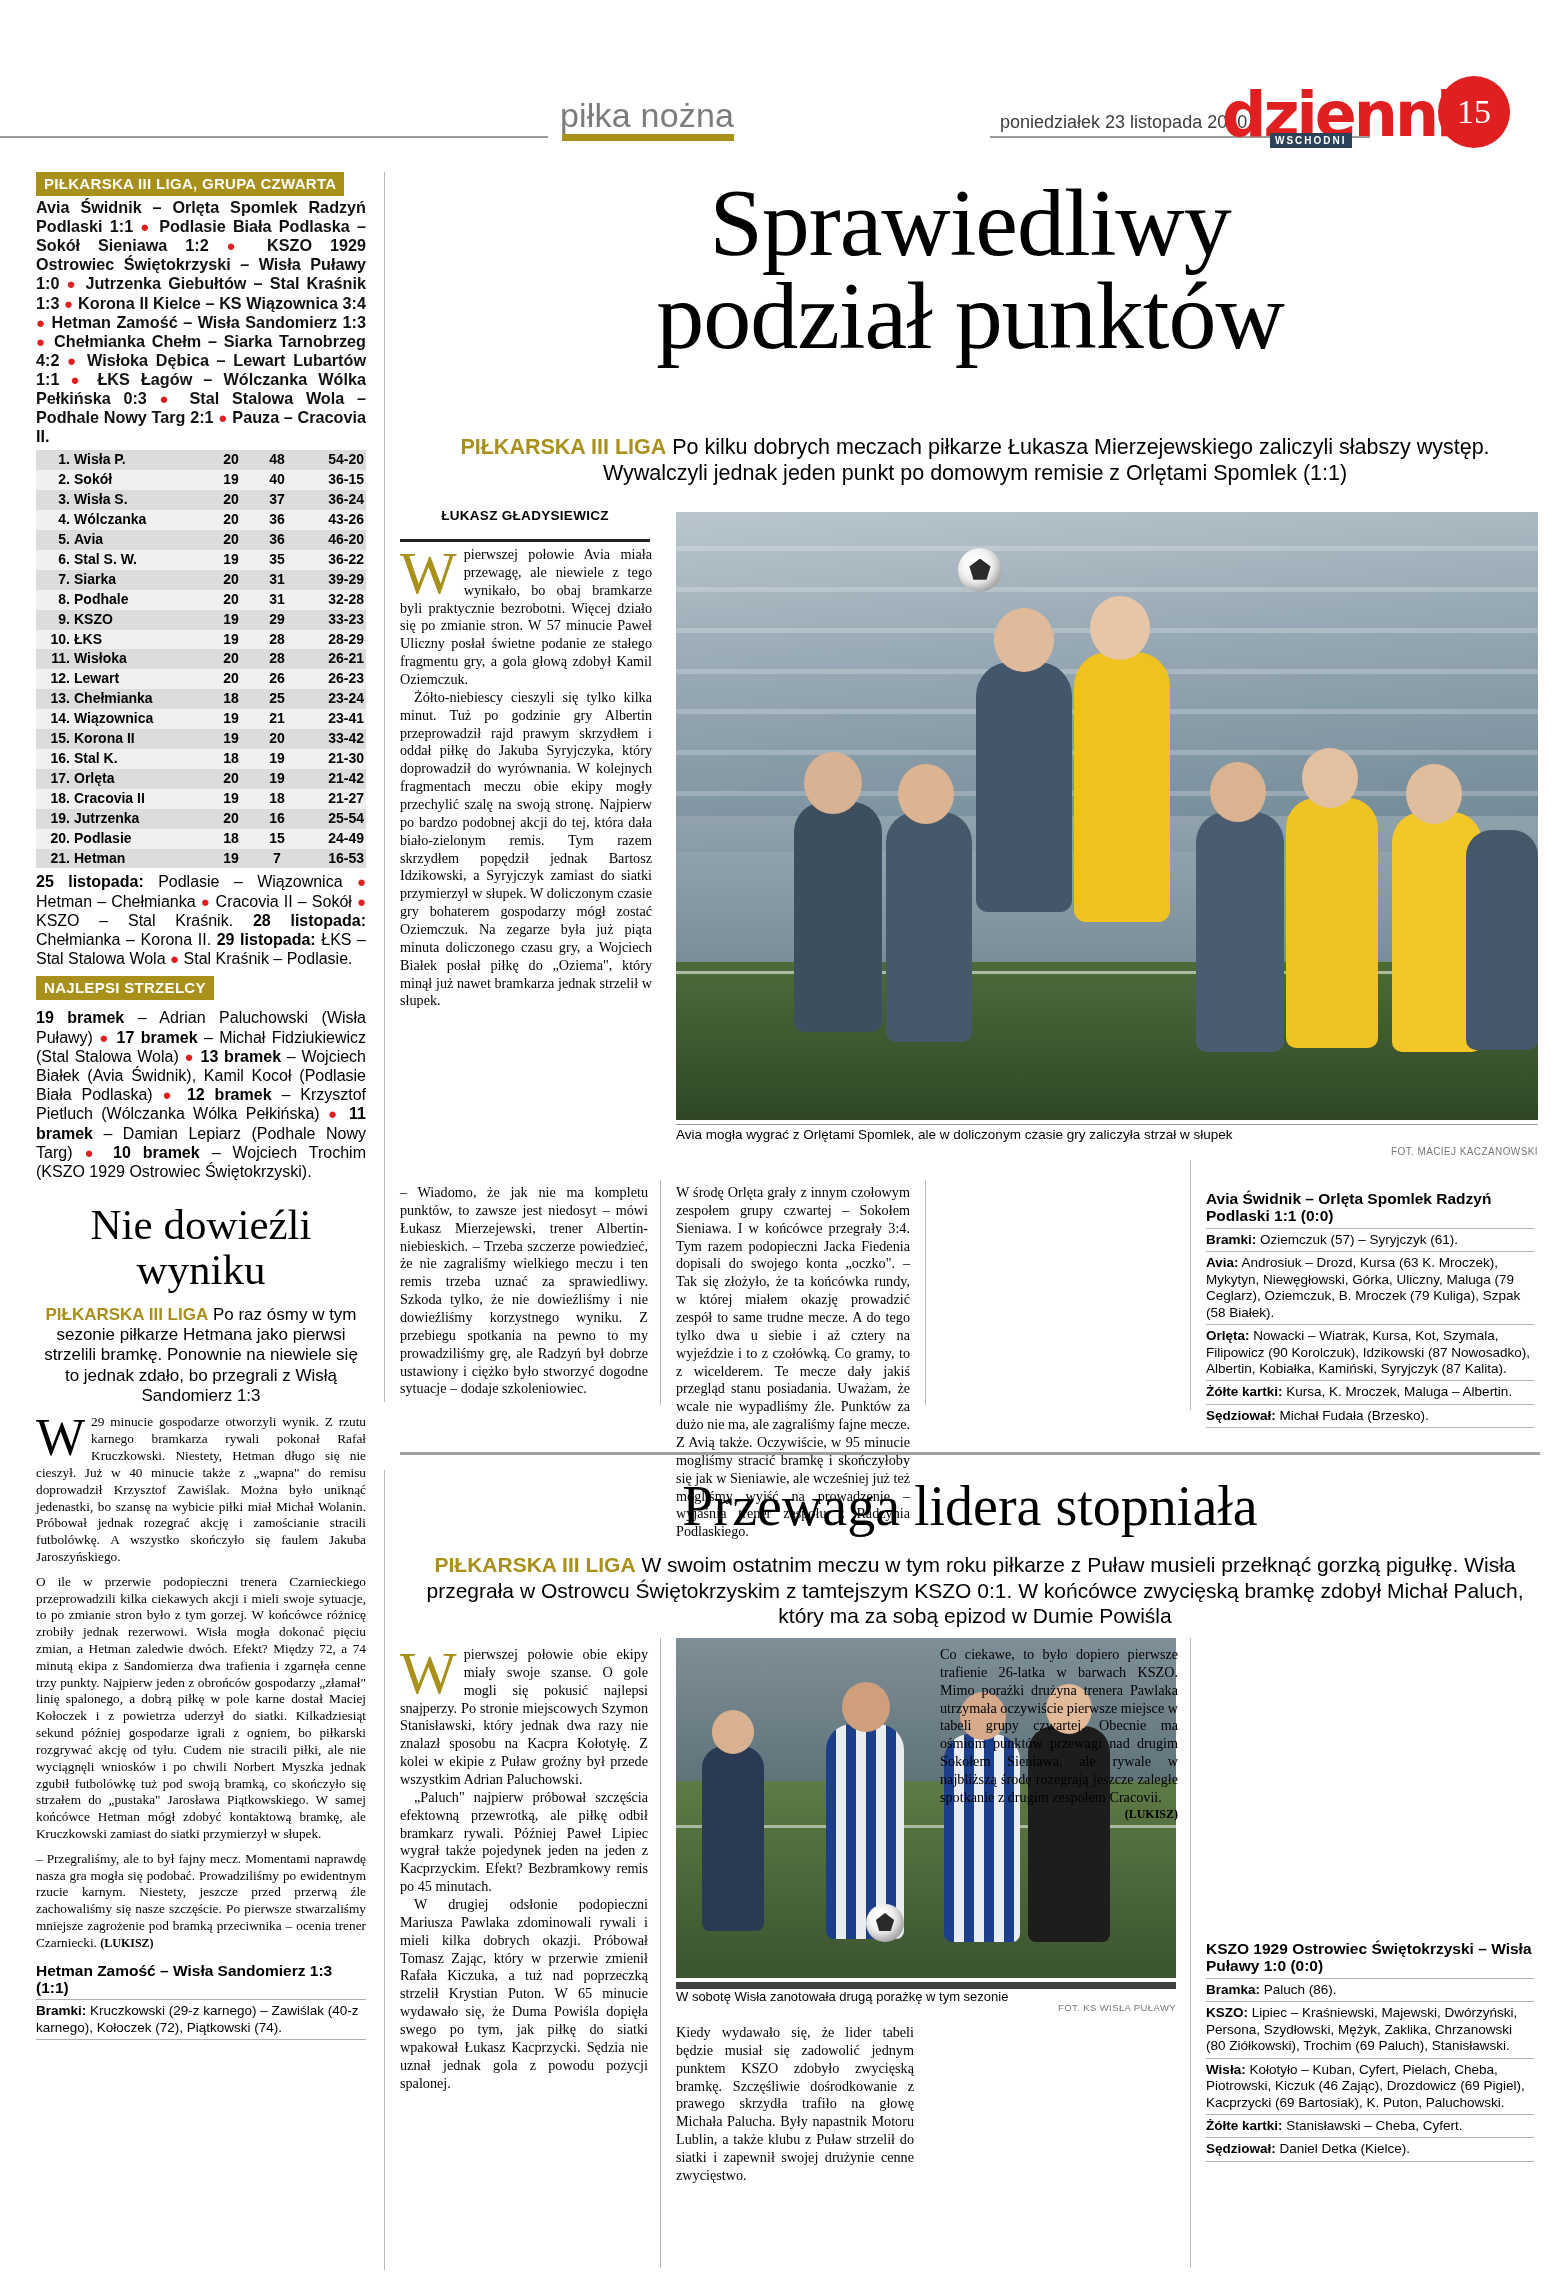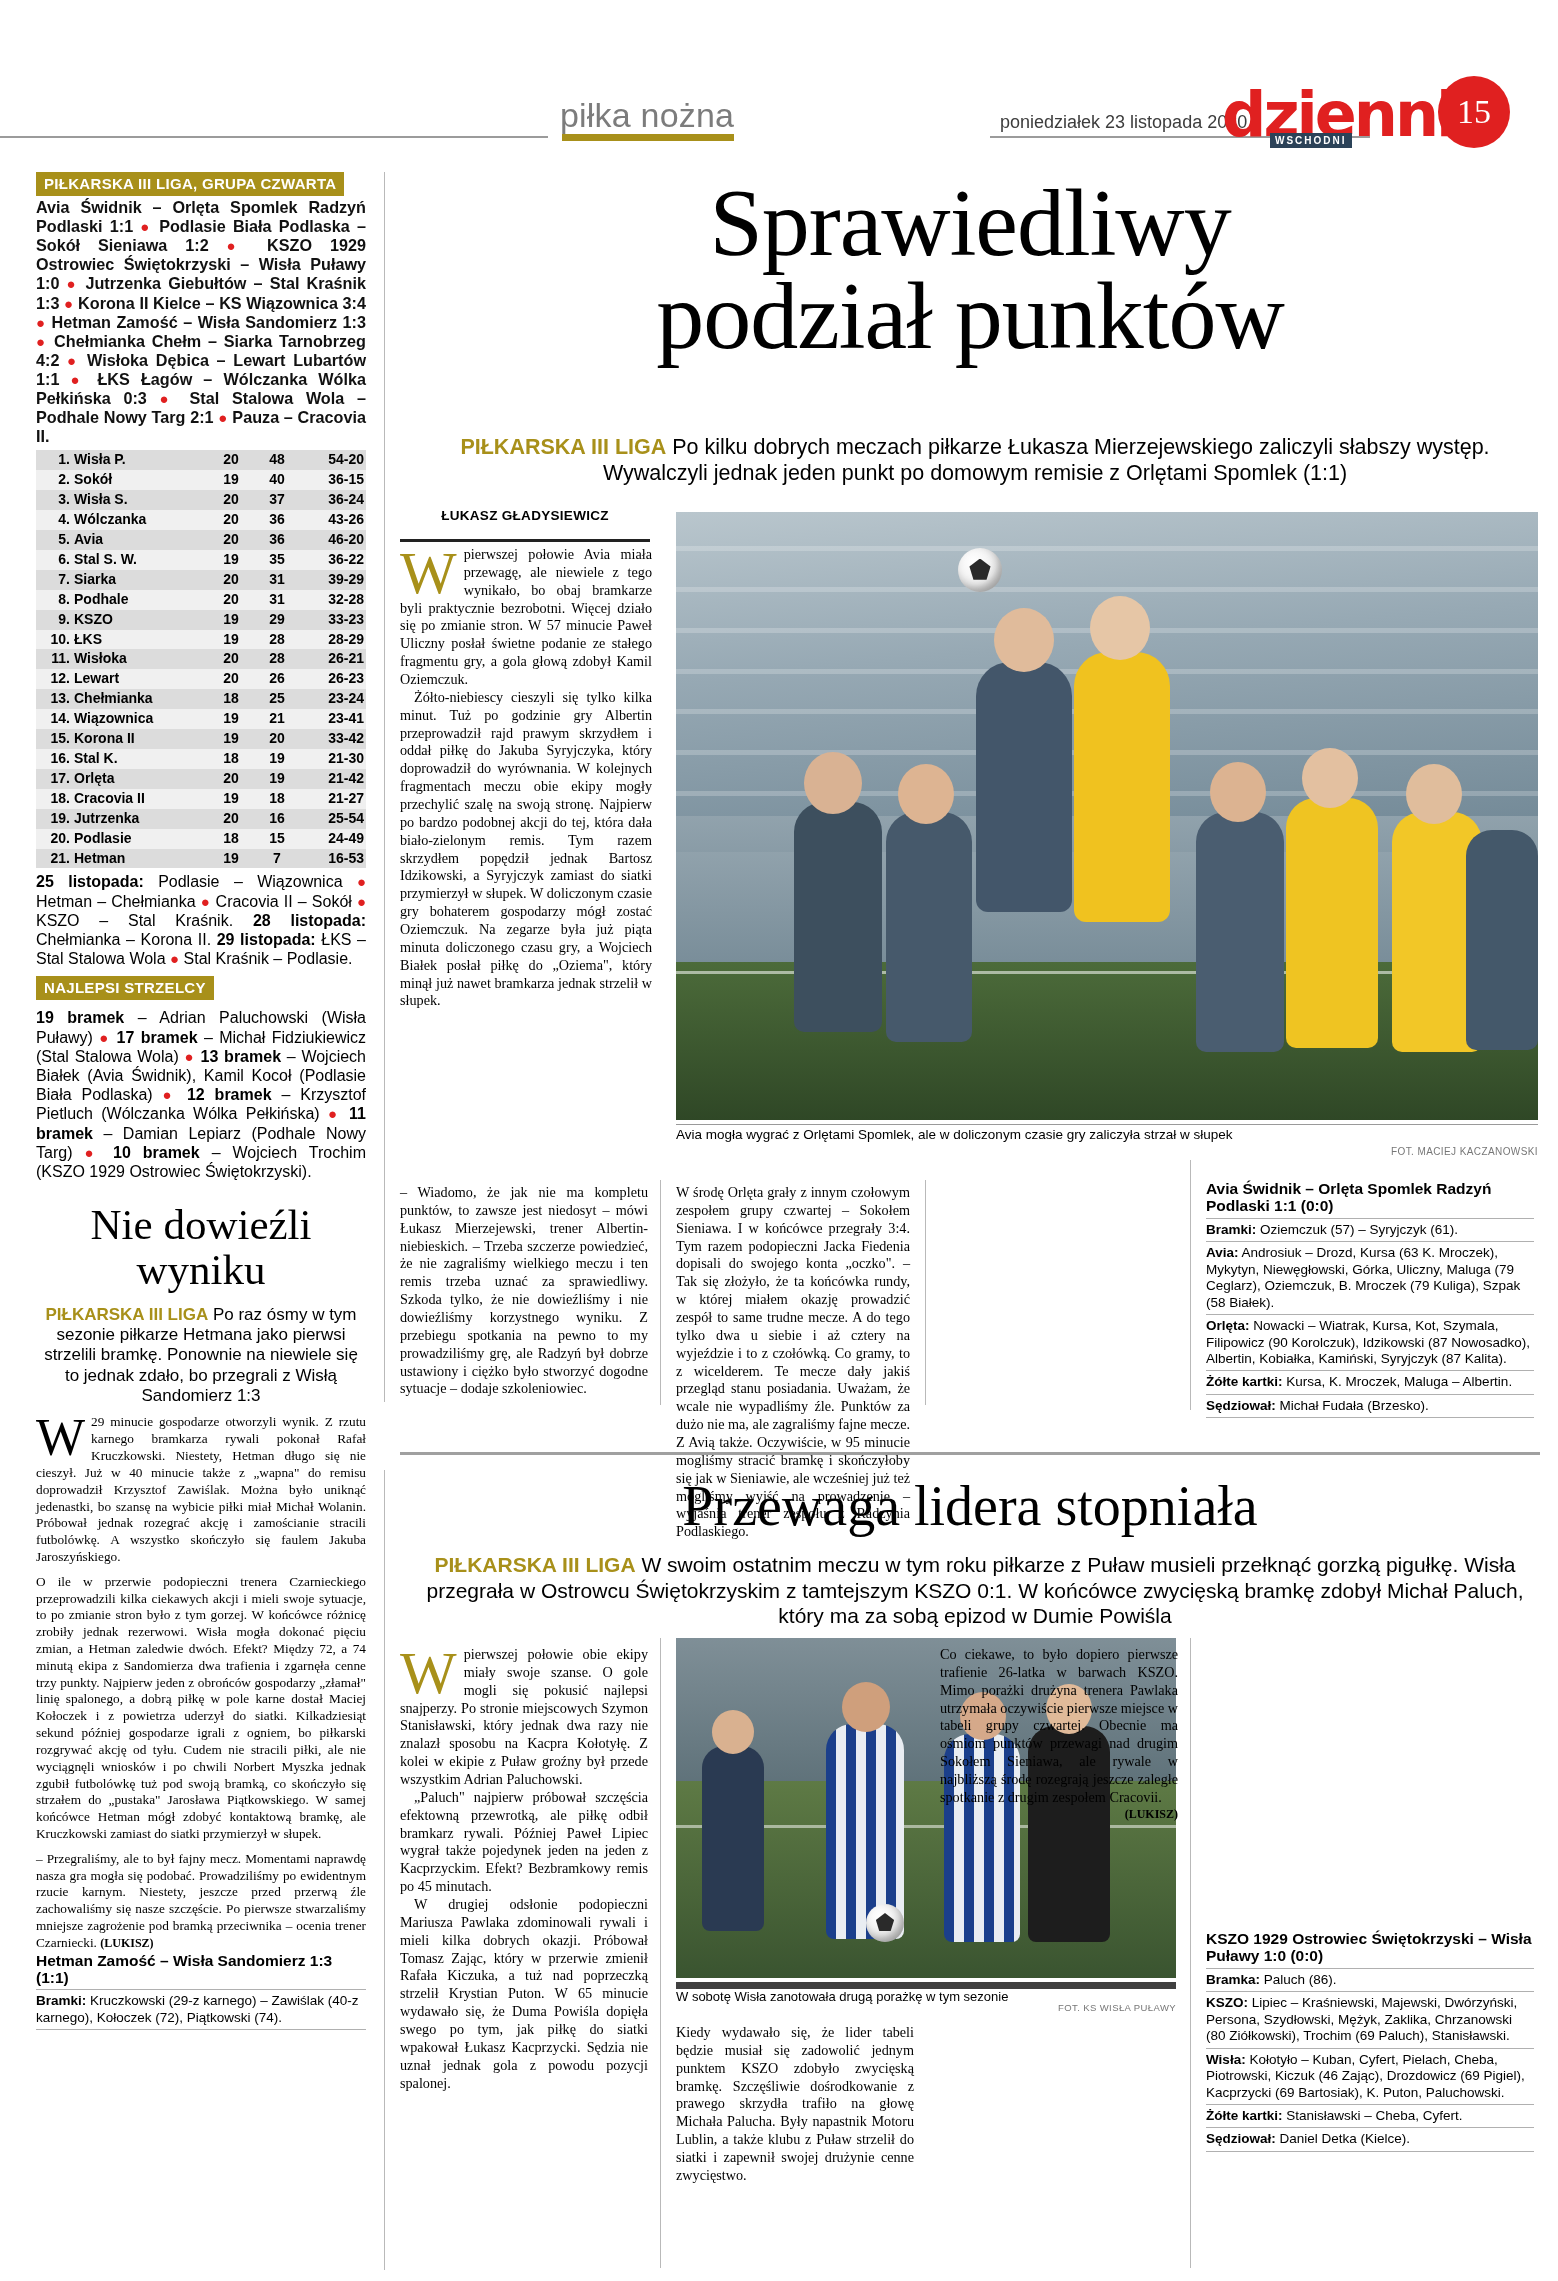--- a/index.html
+++ b/index.html
@@ -55,21 +55,21 @@
   .subhead-serif{font-family:"Liberation Serif",serif;font-size:43px;line-height:1.04;
       text-align:center;font-weight:normal;margin-top:22px;}
   .lead-small{font-size:17px;line-height:1.2;text-align:center;margin-top:12px;}
   .lead-small .gold{color:#a8901a;font-weight:bold;}
   .body-small{font-size:13.3px;line-height:1.265;text-align:justify;
       font-family:"Liberation Serif",serif;margin-top:8px;
       -webkit-hyphens:auto;hyphens:auto;}
   .dropcap{float:left;font-family:"Liberation Serif",serif;font-size:52px;line-height:0.82;
       padding:3px 6px 0 0;font-weight:normal;}
 
-  .match-box{font-size:13.5px;line-height:1.22;}
+  .match-box{font-size:13.5px;line-height:1.22;margin-top:10px;}
   .match-title{font-weight:bold;font-size:15.5px;line-height:1.12;margin-bottom:3px;}
   .match-row{border-top:1px solid #b0b0b0;padding:3px 0 3px 0;}
   .match-row:last-child{border-bottom:1px solid #b0b0b0;}
   .match-row b{font-weight:bold;}
 
   
   .headline{position:absolute;left:400px;top:176px;width:1140px;
       font-family:"Liberation Serif",serif;font-size:96px;line-height:0.97;
       text-align:center;font-weight:normal;letter-spacing:-1px;}
   .lead{position:absolute;left:410px;top:434px;width:1130px;font-size:21.5px;

